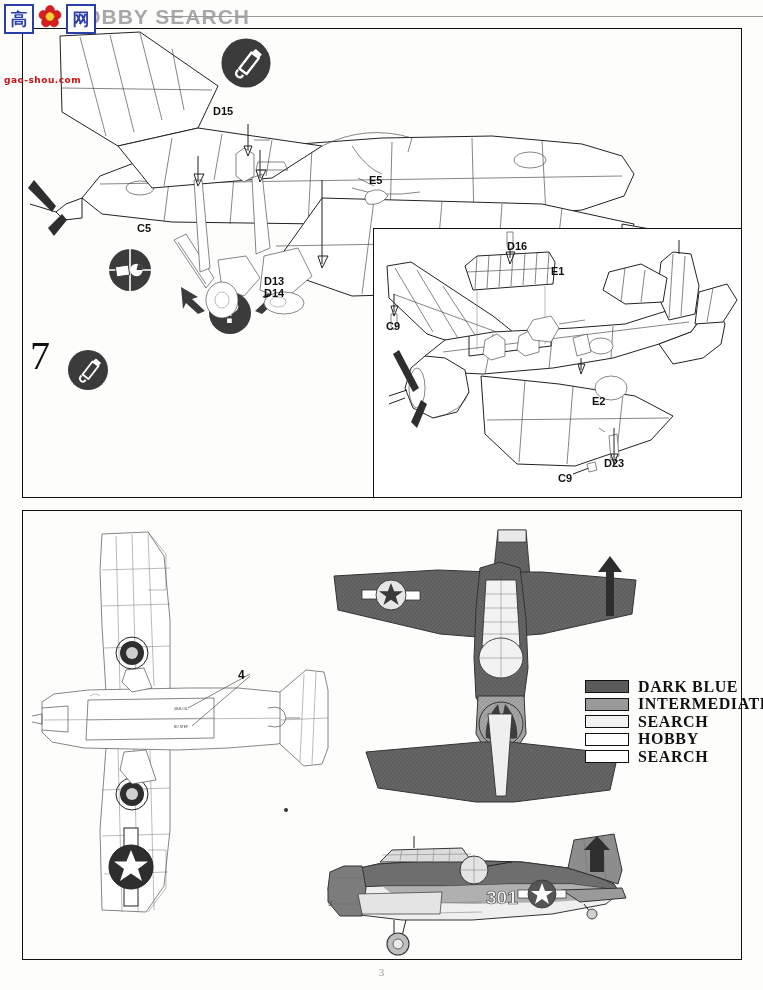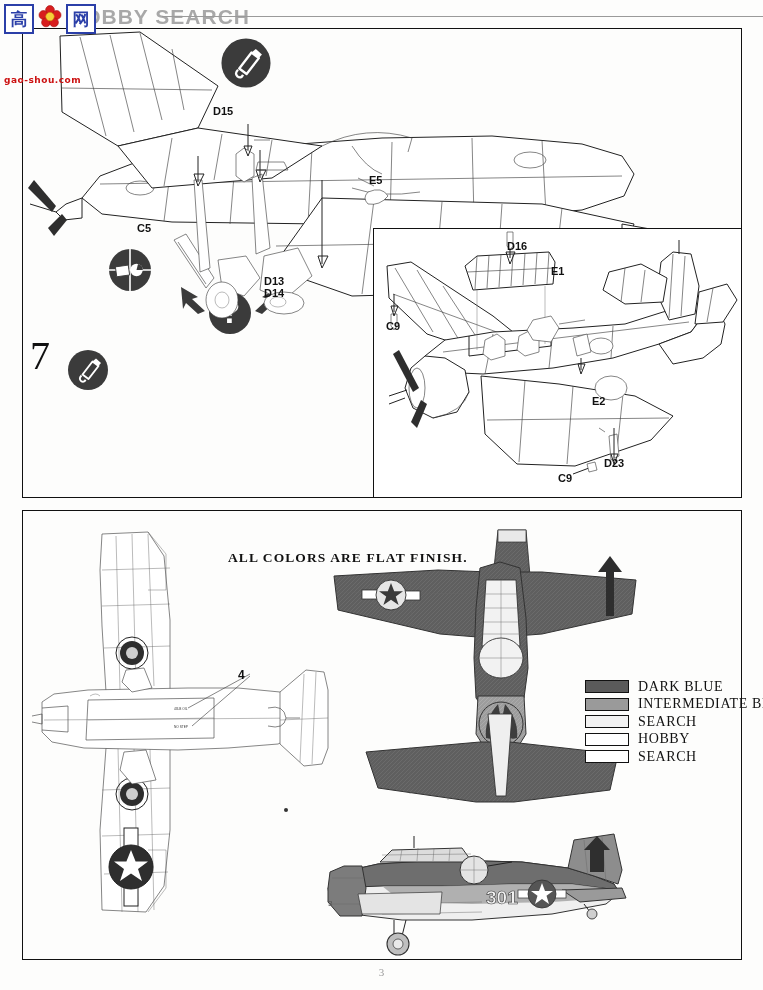--- a/index.html
+++ b/index.html
@@ -47,21 +47,21 @@
              font-family:"Liberation Serif",serif;font-size:13.5px;font-weight:bold;
              letter-spacing:1.1px;color:#111;}
   .legend{position:absolute;left:585px;top:678px;}
   .legend-row{display:flex;align-items:center;height:17.5px;}
   .sw{width:44px;height:13px;border:1.1px solid #111;box-sizing:border-box;margin-right:9px;}
   .sw.darkblue{background:#5a5a5a;}
   .sw.interblue{background:#9a9a9a;}
   .sw.yellow{background:#f2f2f2;}
   .sw.white{background:#ffffff;}
   .sw.black{background:#ffffff;}
-  .lg-txt{font-family:"Liberation Serif",serif;font-size:14px;font-weight:normal;
+  .lg-txt{font-family:"Liberation Serif",serif;font-size:16px;font-weight:bold;
           letter-spacing:.6px;color:#111;white-space:nowrap;}
 
   .page-no{position:absolute;left:0;top:966px;width:763px;text-align:center;
            font-family:"Liberation Serif",serif;font-size:11px;color:#9a9a9a;}
 
   .mark4{position:absolute;left:238px;top:668px;font-family:"Liberation Sans",sans-serif;
          font-size:12px;font-weight:bold;color:#111;}
   .stencil{font-family:"Liberation Sans",sans-serif;font-size:3.2px;fill:#333;}
 </style>
 </head>
@@ -277,21 +277,20 @@
     <text class="lbl" x="507" y="250">D16</text>
     <text class="lbl" x="551" y="275">E1</text>
     <text class="lbl" x="386" y="330">C9</text>
     <text class="lbl" x="592" y="405">E2</text>
     <text class="lbl" x="604" y="467">D23</text>
     <text class="lbl" x="558" y="482">C9</text>
   </svg>
 
   <div class="frame" id="frame-bottom"></div>
 
-  <div class="flat-note">ALL COLORS ARE FLAT FINISH.</div>
 
   <svg style="position:absolute;left:28px;top:530px;" width="300" height="420" viewBox="0 0 300 420">
     <g>
 
       <path class="wht-t" d="M74 4 L120 2 L136 26 L142 90 L142 160 L78 162 L74 96 L72 40 Z"></path>
 
       <path class="ln-fine" d="M120 4 L126 156 M104 4 L108 158 M88 6 L92 160"></path>
       <path class="ln-fine" d="M74 40 L142 38 M74 76 L142 74 M76 118 L142 116"></path>
 
       <path class="ln-fine" d="M120 2 L138 24 L138 60 L120 60"></path>

